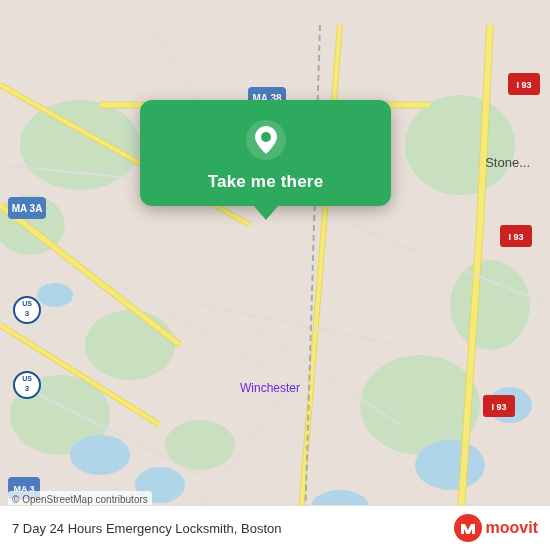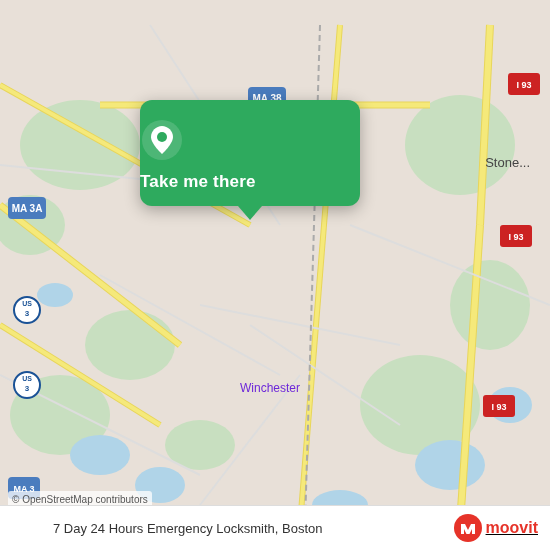--- a/index.html
+++ b/index.html
@@ -18,25 +18,26 @@
       height: 100%;
       position: absolute;
       top: 0; left: 0;
     }
 
     
     #popup-card {
       position: absolute;
       top: 100px;
       left: 140px;
-      width: 220px;
+      width: 251px;
       background: #2eaa5e;
       border-radius: 12px;
       display: flex;
       flex-direction: column;
+      align-items: center;
       padding: 18px 0 14px;
       box-shadow: 0 4px 16px rgba(0,0,0,0.3);
       cursor: pointer;
     }
 
     #popup-card::after {
       content: '';
       position: absolute;
       bottom: -14px;
       left: 50%;
@@ -72,28 +73,26 @@
       display: flex;
       align-items: center;
       justify-content: space-between;
       border-top: 1px solid #ddd;
     }
 
     #bottom-text {
       font-size: 13px;
       color: #333;
       flex: 1;
-      margin-left: 41px;
     }
 
     #moovit-logo {
       display: flex;
       align-items: center;
       gap: 4px;
-      text-decoration: underline;
     }
 
     #moovit-icon {
       width: 28px;
       height: 28px;
     }
 
     #moovit-text {
       font-size: 16px;
       font-weight: bold;

